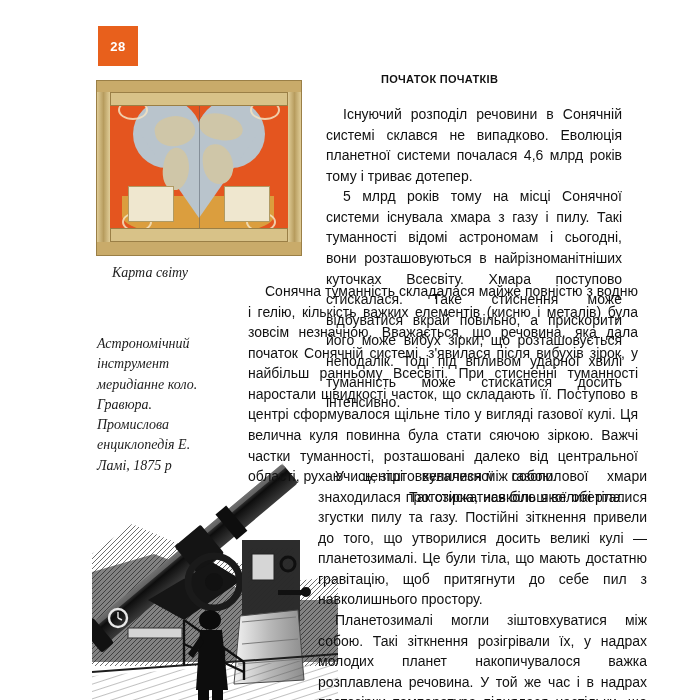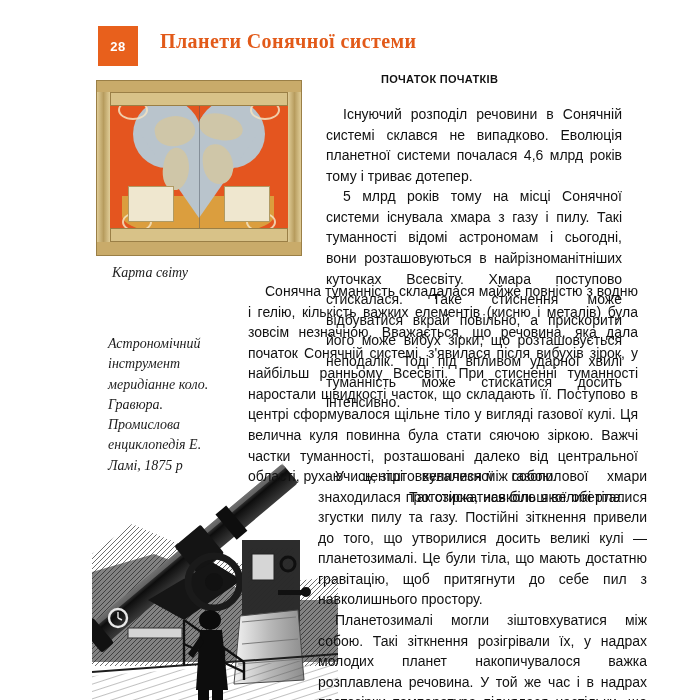--- a/index.html
+++ b/index.html
@@ -76,21 +76,21 @@
   .map-col{position:absolute;top:12px;bottom:14px;width:13px;background:linear-gradient(90deg,#e0cd98,#b79c5e,#e0cd98);}
   .map-col.lc{left:1px;}
   .map-col.rc{right:1px;}
 
   .cap{
     position:absolute;
     font-family:"Liberation Serif",serif;font-style:italic;
     font-size:14px;color:#1c1c1c;line-height:1.45;
   }
   .cap-map{left:112px;top:263px;}
-  .cap-instr{left:108px;top:334px;width:104px;}
+  .cap-instr{left:97px;top:334px;width:104px;}
 
   
   .tele{position:absolute;left:92px;top:404px;width:246px;height:296px;overflow:hidden;}
 
   
   .h2{
     position:absolute;color:#111;font-weight:bold;font-size:11px;
     letter-spacing:.3px;font-family:"Liberation Sans",sans-serif;
   }
   .h2.a{left:381px;top:73px;}
@@ -108,21 +108,20 @@
   .col.c3{left:293px;top:466px;width:329px;margin-left:25px;}
   .col.c2 p.shift2{padding-left:144px;}
 </style>
 </head>
 <body>
 
 <div class="page">
 
   <div class="hdr">
     <div class="hdr-badge">28</div>
-    <div class="hdr-title">Планети Сонячної системи</div>
   </div>
 
   <div class="map-fig">
     <div class="map-frame">
       <div class="map-frame-in">
         <div class="map-wing"></div>
         <div class="map-cord">
           <div class="lobe l"></div>
           <div class="lobe r"></div>
           <div class="body"></div>

